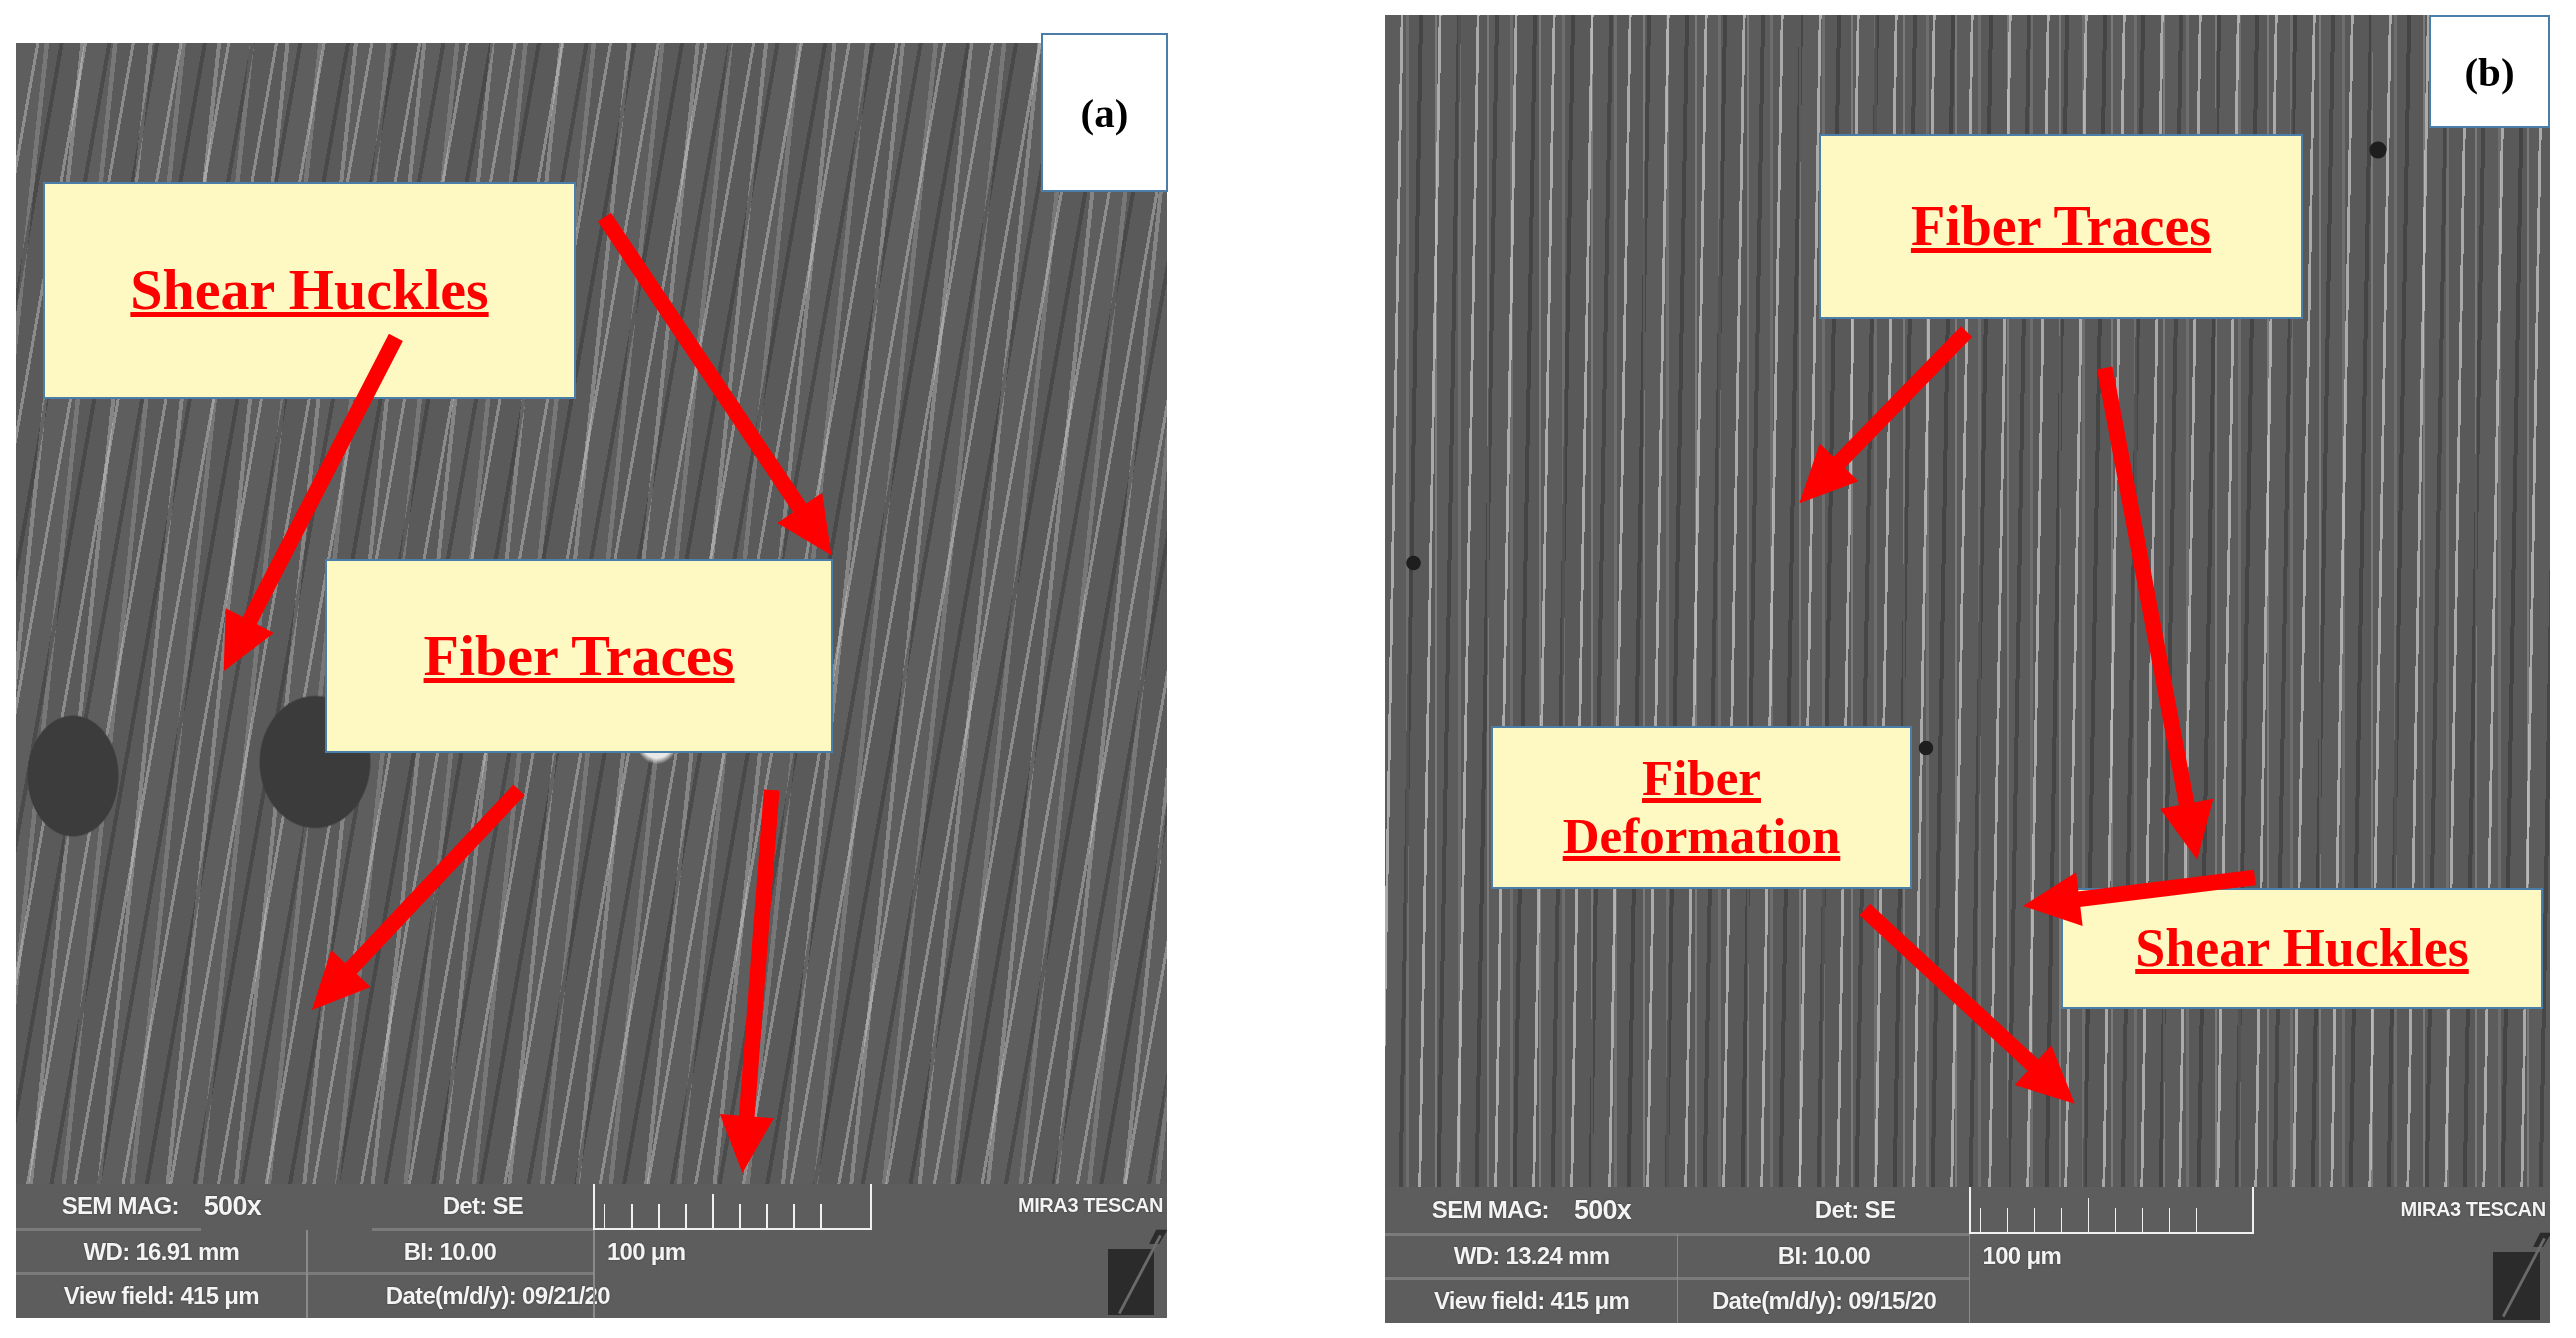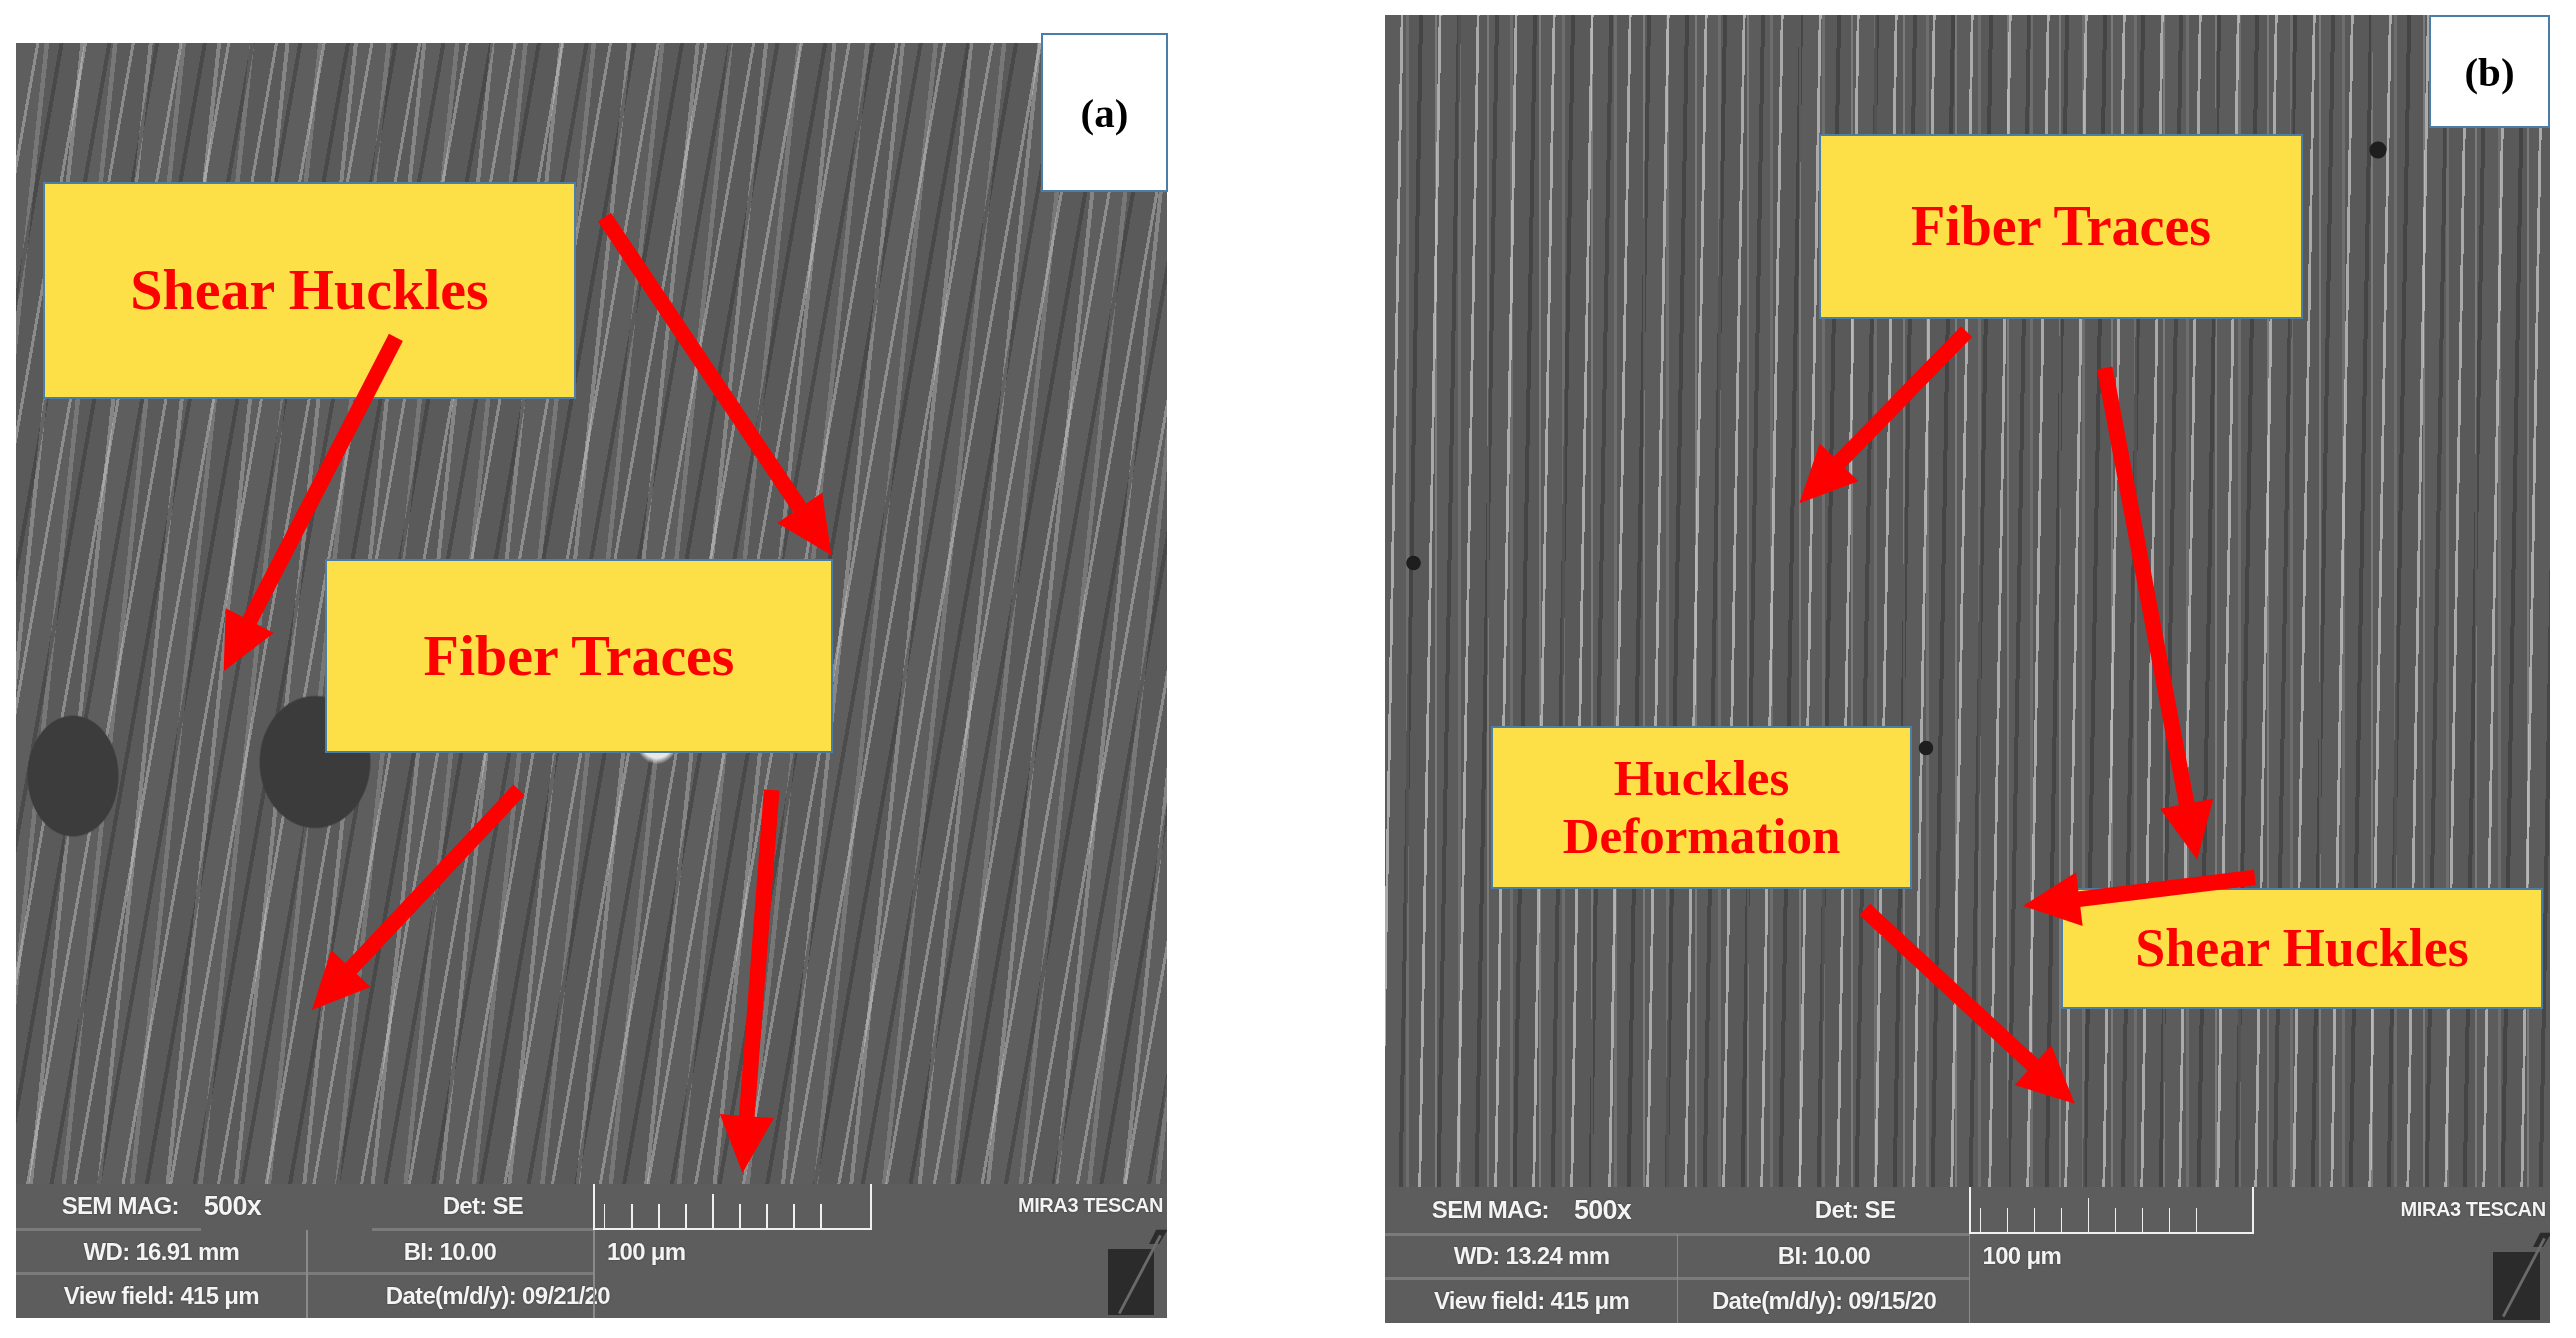--- a/index.html
+++ b/index.html
@@ -25,24 +25,24 @@
     height:1172px;
     background:
       radial-gradient(circle 10px at 993px 135px, #1e1e1e 0 80%, transparent 90%),
       radial-gradient(circle 8.5px at 541px 733px, #1e1e1e 0 80%, transparent 90%),
       radial-gradient(circle 8.5px at 28.5px 548px, #1e1e1e 0 80%, transparent 90%),
       repeating-linear-gradient(91deg, rgba(0,0,0,0) 0 15.7px, rgba(235,235,235,0.55) 15.7px 18.5px, rgba(0,0,0,0) 18.5px 34px, rgba(30,30,30,0.35) 34px 38px),
       repeating-linear-gradient(90deg, #5c5c5c 0 21.4px, #6e6e6e 21.4px 24px, #595959 24px 50px, #7a7a7a 50px 52px),
       #606060;
   }
   .callout {
-    position:absolute; background:#fde047; border:2.8px solid #4a7ea8;
+    position:absolute; background:#fef9c3; border:2.8px solid #4a7ea8;
     box-sizing:border-box; display:flex; align-items:center; justify-content:center;
     color:#ff0000; font-family:"Liberation Serif", serif; font-weight:bold; text-align:center;
-    line-height:1.12; white-space:pre-line;
+    line-height:1.12; white-space:pre-line;text-decoration:underline;
   }
   .panel-label {
     position:absolute; background:#ffffff; border:2.8px solid #4a7ea8; box-sizing:border-box;
     display:flex; align-items:center; justify-content:center;
     font-family:"Liberation Serif", serif; font-weight:bold; color:#000; font-size:41px;
   }
   svg.arrows { position:absolute; left:0; top:0; width:2576px; height:1338px; pointer-events:none; }
   .infobar { position:absolute; left:0; right:0; bottom:0; background:#5d5d5d; color:#f4f4f4;
     font-family:"Liberation Sans", sans-serif; font-weight:bold; }
   .cell { position:absolute; display:flex; align-items:center; justify-content:center; font-size:24px; letter-spacing:-0.7px;
@@ -136,21 +136,21 @@
   </div>
 </div>
 
 <div class="panel-label" style="left:1041px;top:33px;width:127px;height:159px;">(a)</div>
 <div class="panel-label" style="left:2429px;top:15px;width:121px;height:113px;">(b)</div>
 
 <div id="callouts">
     <div class="callout" style="left: 43px; top: 182px; width: 533px; height: 217px; font-size: 58px;">Shear Huckles</div>
     <div class="callout" style="left: 325px; top: 559px; width: 508px; height: 194px; font-size: 58px;">Fiber Traces</div>
     <div class="callout" style="left: 1819px; top: 134px; width: 484px; height: 185px; font-size: 56px;">Fiber Traces</div>
-    <div class="callout" style="left: 1491px; top: 726px; width: 421px; height: 163px; font-size: 51px;">Huckles
+    <div class="callout" style="left: 1491px; top: 726px; width: 421px; height: 163px; font-size: 51px;">Fiber
 Deformation</div>
     <div class="callout" style="left: 2061px; top: 888px; width: 482px; height: 121px; font-size: 54px;">Shear Huckles</div>
   </div>
 
 <svg class="arrows" id="arrows" viewBox="0 0 3619 1880">
     <g>
       <line x1="556" y1="474" x2="348.8495253034625" y2="875.4610439366782" stroke="#ff0000" stroke-width="22"></line>
       <polygon points="314,943 316.914232814089,854.4815993868773 384.453188877411,889.3311246903398" fill="#ff0000"></polygon>
     </g>
     <g>

